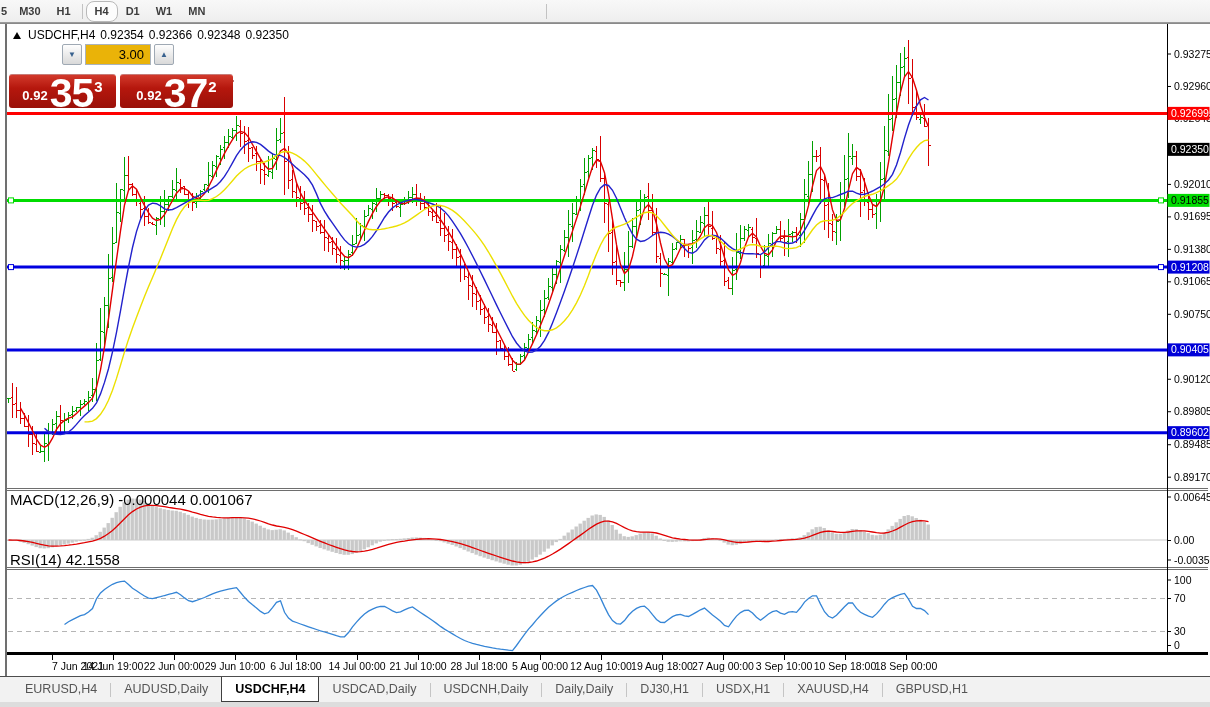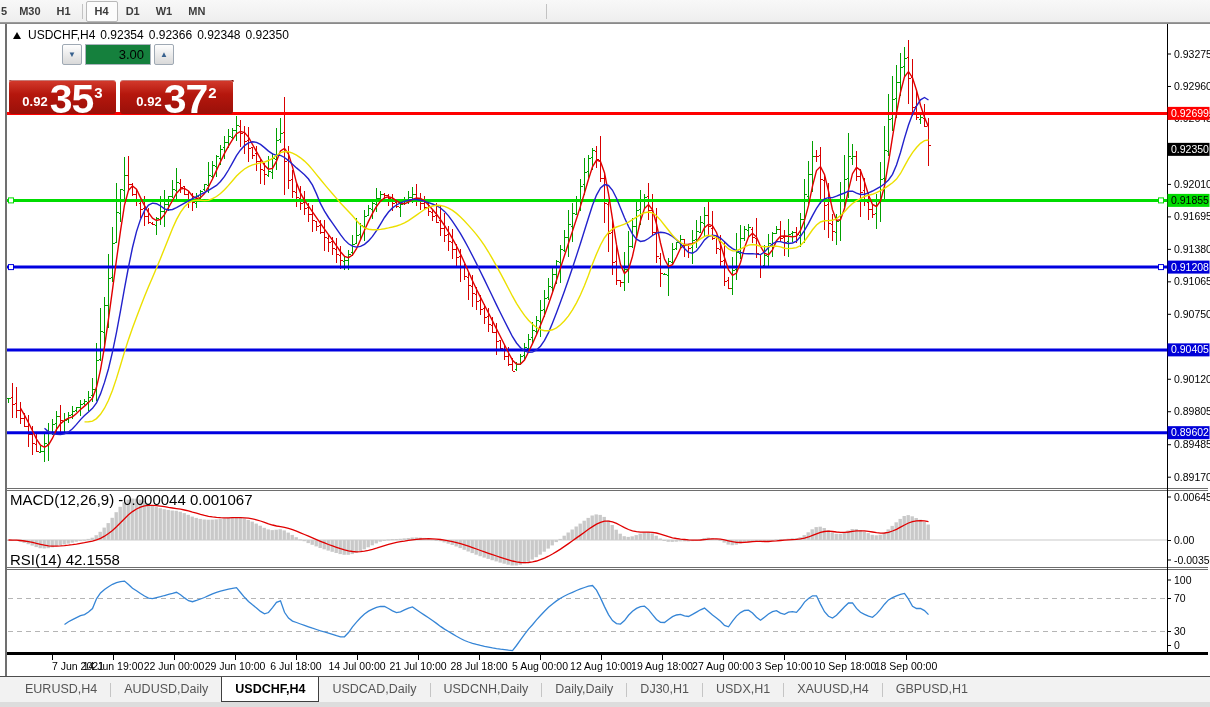--- a/index.html
+++ b/index.html
@@ -2,45 +2,45 @@
 <html><head>
 <meta charset="utf-8">
 <style>
   html,body{margin:0;padding:0;width:1210px;height:707px;overflow:hidden;background:#fff;
     font-family:"Liberation Sans",sans-serif;-webkit-font-smoothing:antialiased;}
   *{box-sizing:border-box;}
   
   .toolbar{position:absolute;left:0;top:0;width:1210px;height:23px;background:linear-gradient(#f8f8f8,#eeeeee);
     border-bottom:1px solid #9a9a9a;display:flex;align-items:center;z-index:6;}
   .tf-btn{height:21px;line-height:21px;padding:0 8px;font-size:11px;font-weight:bold;color:#3c3c3c;cursor:default;}
-  .tf-btn.tf-active{background:#fcfcfc;border:1px solid #b9b9b9;border-radius:2px;line-height:19px;}
+  .tf-btn.tf-active{background:#fcfcfc;border:1px solid #b9b9b9;border-radius:8px;line-height:19px;}
   .tf-clip{padding:0 4px 0 1px;}
   .tb-sep{width:1px;height:15px;background:#c2c2c2;margin:0 3px;}
   .tb-sep-far{position:absolute;left:543px;top:4px;}
   
   #cv{position:absolute;left:0;top:0;z-index:1;}
   .title-row{position:absolute;left:13px;top:28px;z-index:5;display:flex;align-items:center;font-size:12px;color:#000;}
   .tri-up{width:0;height:0;border-left:4px solid transparent;border-right:4px solid transparent;
     border-bottom:7px solid #000;margin-right:7px;}
   .title-row span{margin-right:5px;}
   .pane-label{position:absolute;z-index:4;font-size:15px;color:#000;}
   .pane-label span{margin-right:4px;}
   
   .trade-panel{position:absolute;left:9px;top:44px;width:225px;z-index:5;}
   .tp-row1{display:flex;height:21px;}
   .btn-red{background:linear-gradient(#e0503f,#c21d12 45%,#a31108);border:1px solid #7e0b05;border-radius:6px;
     color:#fff;font-size:16px;text-align:center;line-height:19px;margin-top:36px;}
   .sell-btn{width:50px;}
   .buy-btn{width:57px;}
   .spin-btn{width:20px;height:21px;background:linear-gradient(#fefefe,#d9d9d9);border:1px solid #9fa9b4;
     border-radius:2px;margin-left:3px;text-align:center;line-height:19px;font-size:8px;color:#38618e;}
-  .vol-field{width:66px;height:21px;margin-left:3px;background:#15803d;border:1px solid #aab3bc;
+  .vol-field{width:66px;height:21px;margin-left:3px;background:#eab308;border:1px solid #aab3bc;
     font-size:13px;color:#000;text-align:right;padding:2px 6px 0 9px;}
   .buy-btn{margin-left:3px;}
-  .tp-row2{display:flex;margin-top:15px;}
+  .tp-row2{display:flex;margin-top:9px;}
   .price-box{height:34px;border-radius:3px;background:linear-gradient(#d2392b,#b5170d 40%,#9a1009);
     border-top:1px solid rgba(255,255,255,0.45);color:#fff;display:flex;align-items:flex-end;justify-content:center;}
   .pb-sell{width:107px;}
   .pb-buy{width:113px;margin-left:4px;}
   .pb-small{font-size:13px;font-weight:bold;padding-bottom:5px;margin-right:2px;}
   .pb-big{font-size:41px;font-weight:bold;line-height:30px;letter-spacing:-1px;}
   .pb-sup{font-size:15px;font-weight:bold;position:relative;top:-13px;margin-left:1px;}
   
   .tabbar{position:absolute;left:0;top:676px;width:1210px;height:26px;background:#f2f2f2;
     border-top:1px solid #4d4d4d;display:flex;align-items:stretch;z-index:6;text-align:center;}

